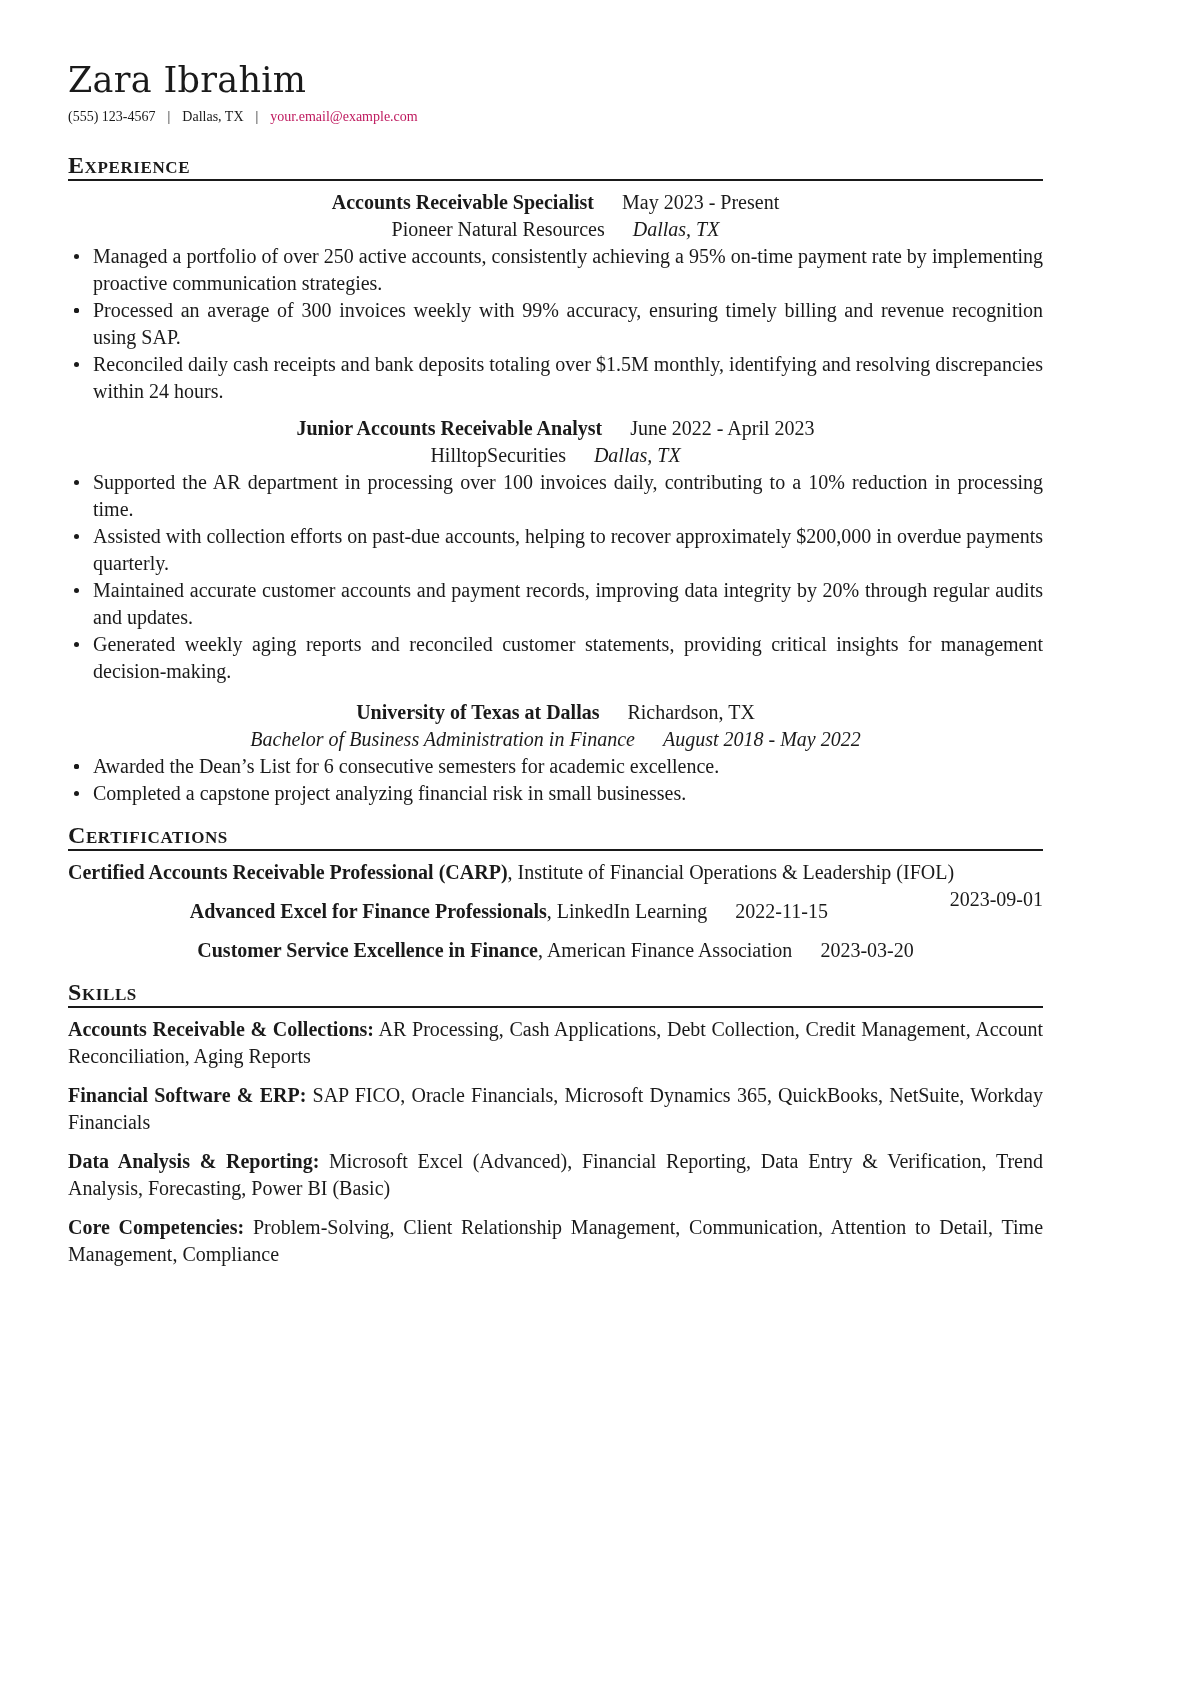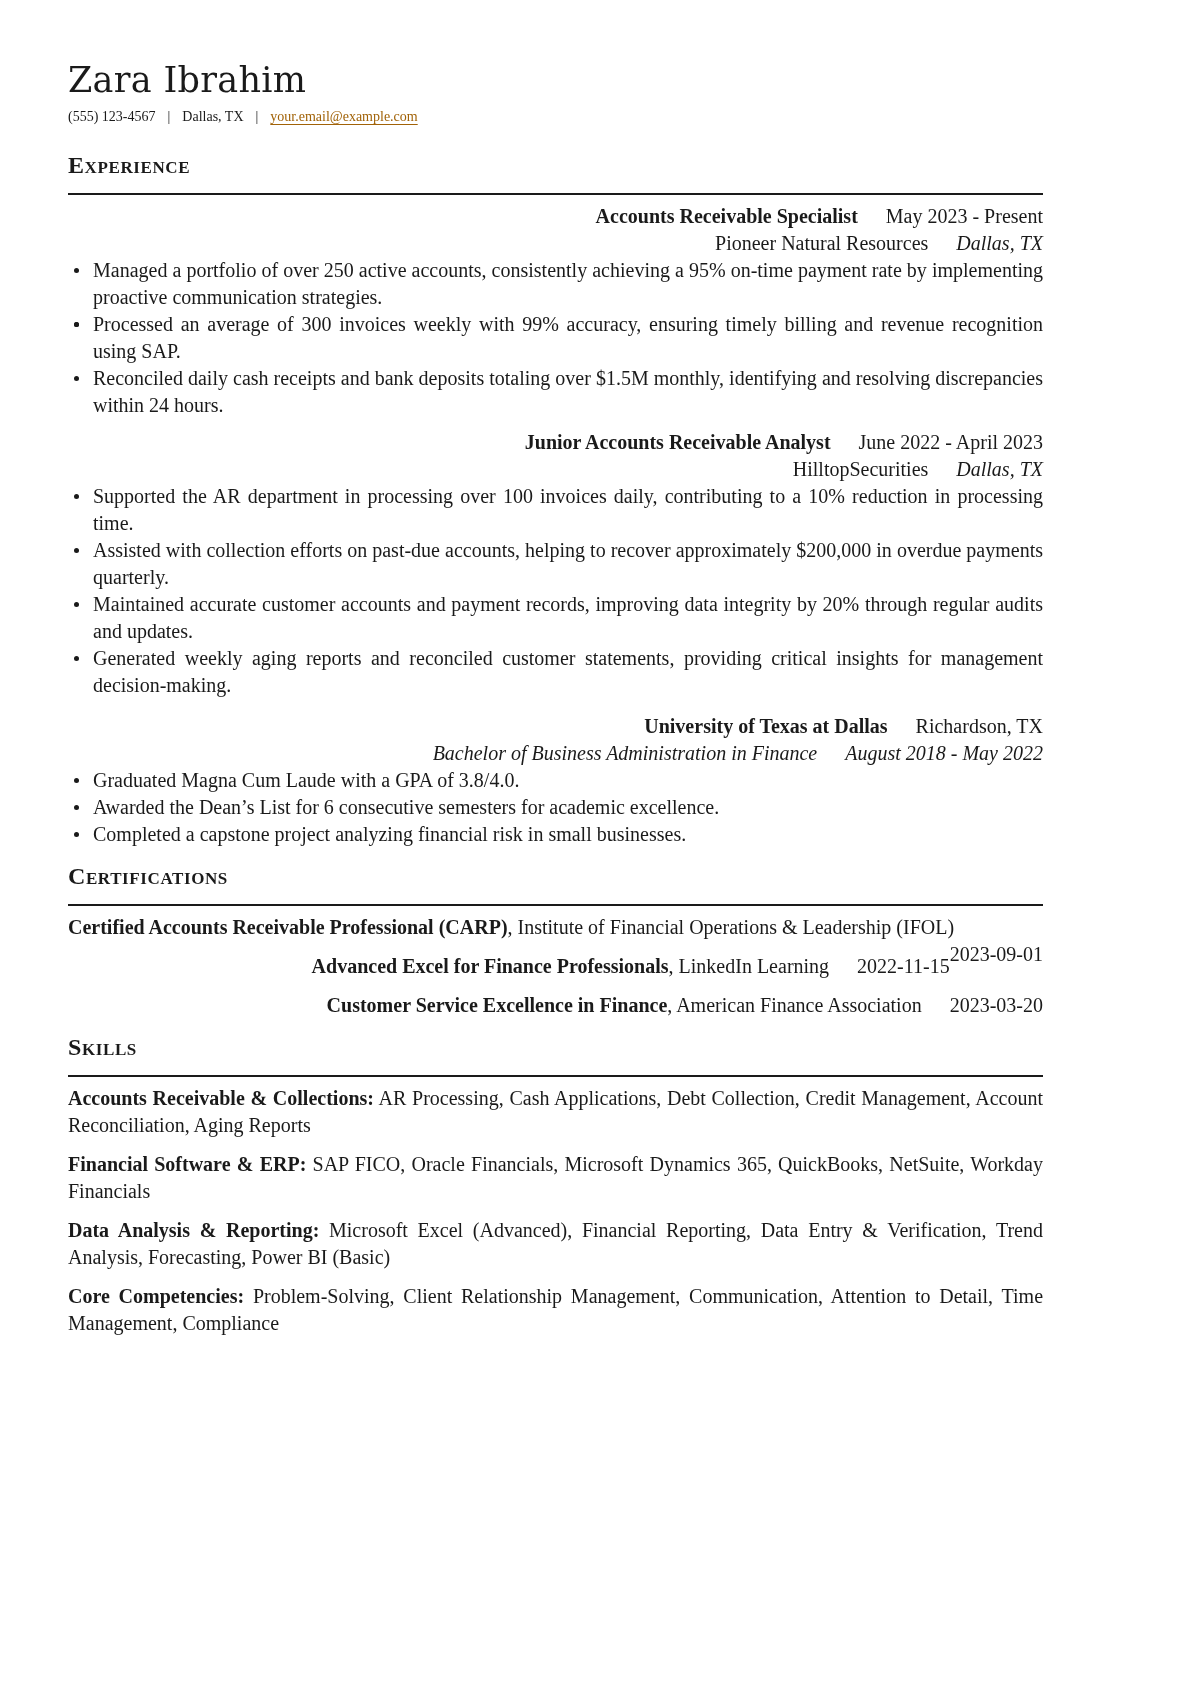--- a/index.html
+++ b/index.html
@@ -11,31 +11,31 @@
   .page { position: absolute; left: 68px; top: 58px; width: 975px; }
   .name {
     font-family: "DejaVu Serif", serif; font-weight: normal;
     font-size: 35px; line-height: 44px; margin: 0; letter-spacing: 0.3px;
   }
   .contact {
     font-family: "Liberation Serif", serif; font-size: 14px; line-height: 26px;
     margin-top: 2px; display: flex; align-items: center;
   }
   .contact .sep { margin: 0 12px; }
-  .contact a { color: #a16207; text-decoration: underline; text-underline-offset: 3px; text-align: center; }
+  .contact a { color: #be185d; text-underline-offset: 3px; text-align: center; }
 
   .section { margin-top: 0; }
   .section-title {
     font-family: "Liberation Serif", serif; font-weight: bold;
     font-variant: small-caps; font-size: 24px; line-height: 28px;
     letter-spacing: 0.6px;
-    border-bottom: 2px solid #1a1a1a; padding-bottom: 14px;
+    border-bottom: 2px solid #1a1a1a; padding-bottom: 0;
   }
   .body-font { font-family: "Liberation Serif", serif; font-size: 20px; line-height: 27px; }
-  .row { display: flex; justify-content: flex-end; align-items: baseline; gap: 28px; }
+  .row { display: flex; justify-content: center; align-items: baseline; gap: 28px; }
   .b { font-weight: bold; }
   .i { font-style: italic; }
   ul.bullets { list-style: none; margin: 0; padding: 0; }
   ul.bullets li { position: relative; padding-left: 25px; text-align: justify; }
   ul.bullets li .dot {
     position: absolute; left: 6px; top: 11px; width: 5px; height: 5px;
     border-radius: 50%; background: #1a1a1a;
   }
   .entry { margin-top: 10px; }
   .cert { margin-top: 12px; font-family: Liberation Serif, serif; }
@@ -97,21 +97,21 @@
     <div class="entry body-font" style="margin-top:8px">
       <div class="row">
         <span class="b">University of Texas at Dallas</span>
         <span>Richardson, TX</span>
       </div>
       <div class="row">
         <span class="i">Bachelor of Business Administration in Finance</span>
         <span class="i">August 2018 - May 2022</span>
       </div>
       <ul class="bullets">
-        <li><span class="dot"></span><span>Graduated Magna Cum Laude with a GPA of 3.8/4.0.</span></li>
+        <li><span class="dot"></span></li>
         <li><span class="dot"></span><span>Awarded the Dean’s List for 6 consecutive semesters for academic excellence.</span></li>
         <li><span class="dot"></span><span>Completed a capstone project analyzing financial risk in small businesses.</span></li>
       </ul>
     </div>
   </div>
 
   <div class="section" style="margin-top:14px">
     <div class="section-title">Certifications</div>
 
     <div class="cert body-font" style="margin-top:8px">

